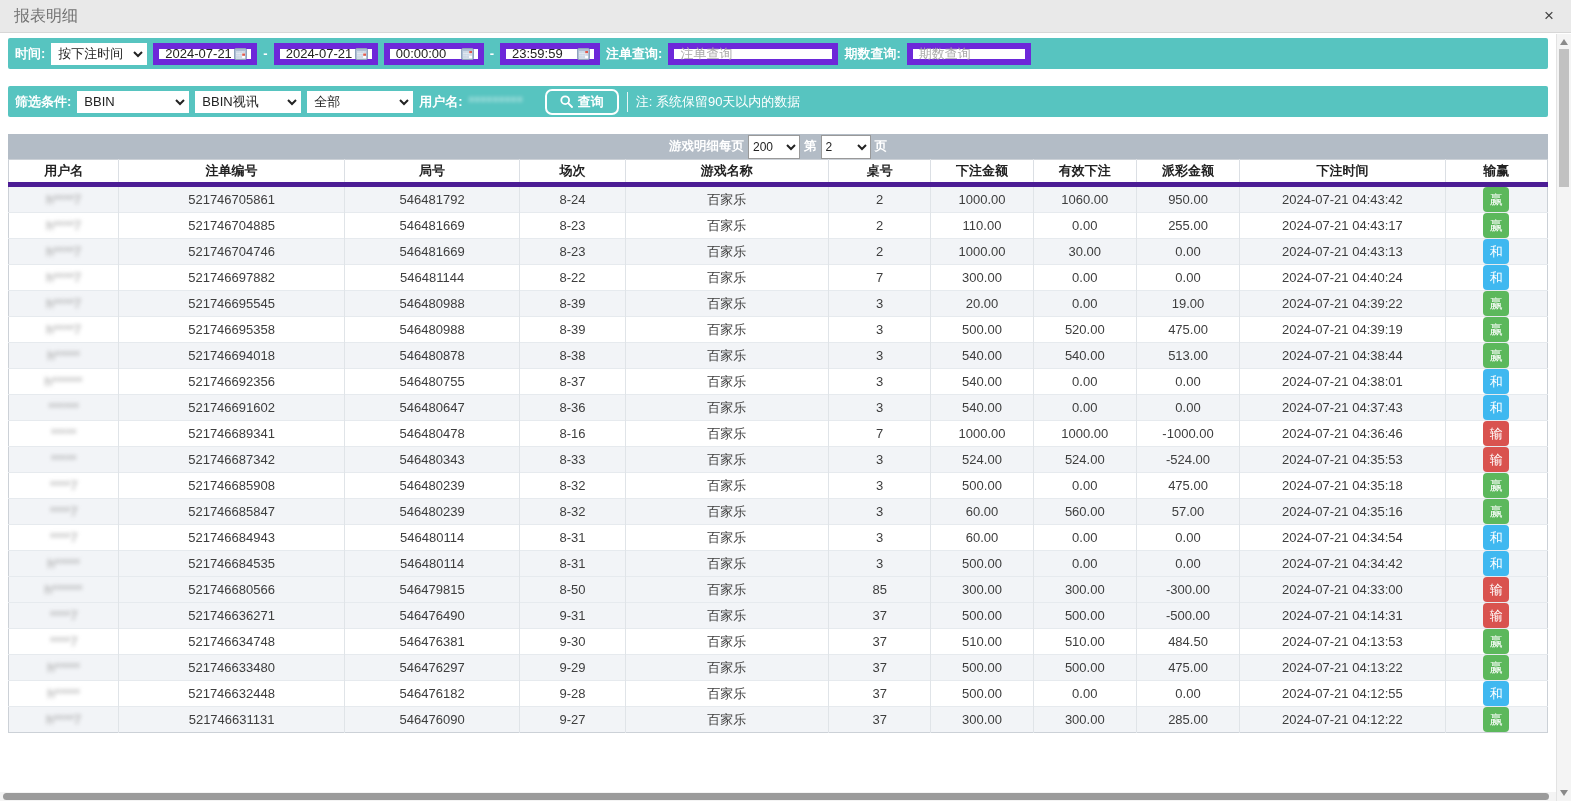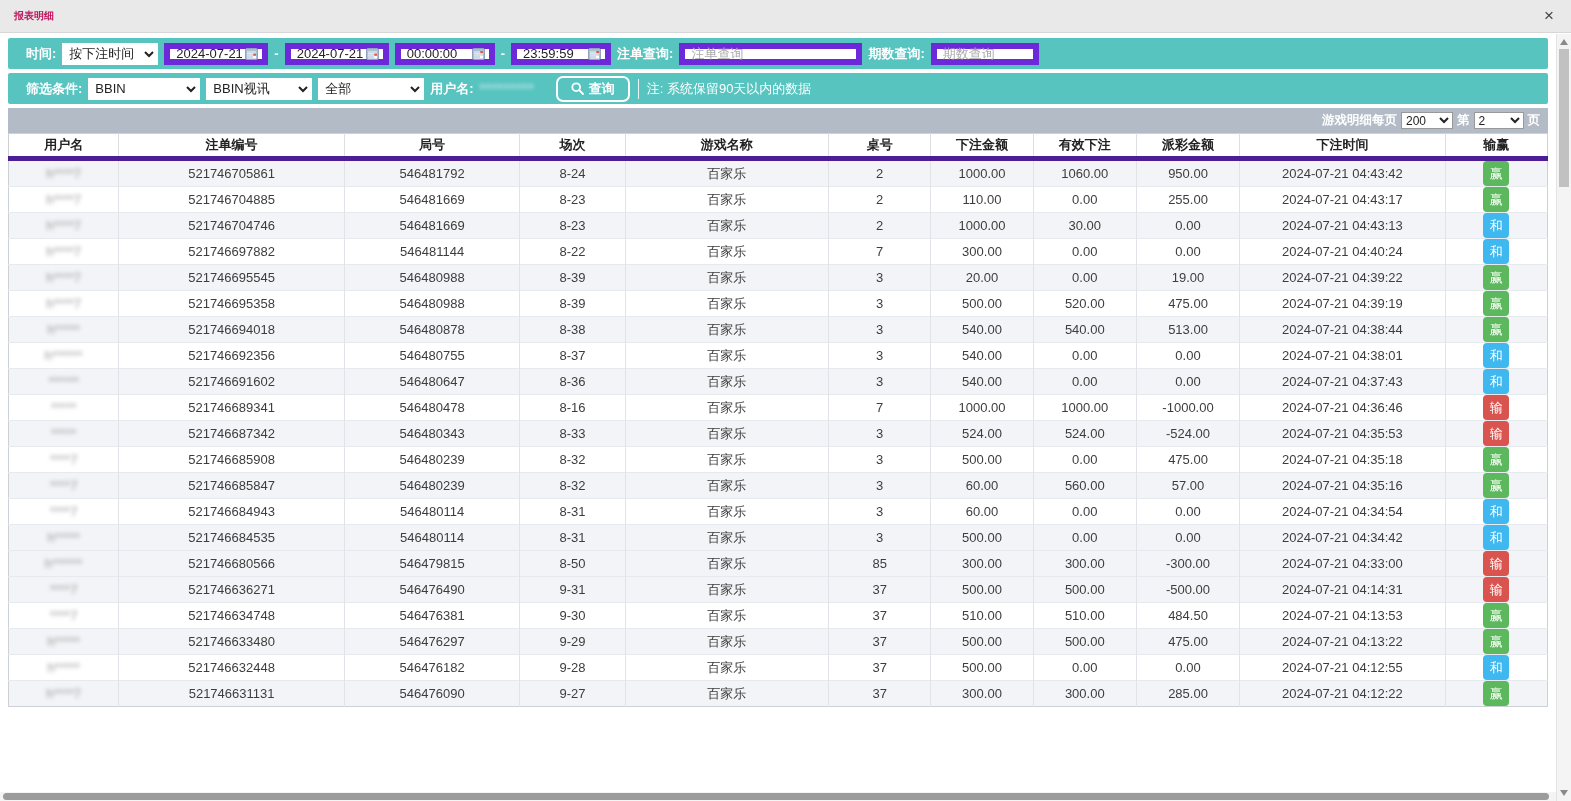--- a/index.html
+++ b/index.html
@@ -13,30 +13,30 @@
   html,body{width:1571px;height:801px;overflow:hidden;}
   body{
     font-family:"Liberation Sans","DejaVu Sans",sans-serif;
     background:#fff;color:#333;position:relative;
   }
   
   .titlebar{
     height:33px;background:#e9e9e9;border-bottom:1px solid #d7d7d7;
     display:flex;align-items:center;padding:0 14px;
   }
-  .titlebar .title{font-size:10px;font-weight:bold;color:#be185d;}
+  .titlebar .title{font-size:16px;font-weight:normal;color:#737373;}
   .close-x{
     position:absolute;top:6px;right:12px;font-size:17px;color:#444;
     cursor:pointer;line-height:20px;width:20px;text-align:center;
   }
   
   .content{position:absolute;top:34px;left:0;right:15px;bottom:9px;padding:4px 8px;overflow:hidden;}
   .filter-bar{
-    height:31px;background:var(--teal);border-radius:2px;margin-bottom:4px;
-    display:flex;align-items:center;gap:6px;padding:0 18px;color:#fff;font-size:13px;
+    height:31px;background:var(--teal);border-radius:2px;margin-bottom:17px;
+    display:flex;align-items:center;gap:6px;padding:0 7px;color:#fff;font-size:13px;
   }
   .flabel{color:#fff;font-weight:bold;white-space:nowrap;}
   .filter-bar select{
     height:22px;font-size:13px;border:1px solid #fff;background:#fff;color:#222;
     font-family:inherit;padding:0 2px;
   }
   .inp{
     background:#fff;border:6px solid #6d28d9;height:22px;display:flex;align-items:center;
     padding:0 4px 0 6px;gap:3px;
   }
@@ -52,24 +52,24 @@
   .search-btn{
     height:26px;border:2px solid #fff;border-radius:7px;background:transparent;color:#fff;
     font-size:13px;font-weight:bold;display:flex;align-items:center;gap:5px;padding:0 13px;
     cursor:pointer;font-family:inherit;
   }
   .vdiv{width:1px;height:20px;background:rgba(255,255,255,.85);margin:0 2px;}
   .note{color:#fff;font-weight:normal;}
   
   .section-bar{
     height:25px;background:var(--bar-gray);color:#fff;font-weight:bold;font-size:12.5px;
-    display:flex;align-items:center;justify-content:flex-end;padding:8px 8px;margin-top:3px;
+    display:flex;align-items:center;justify-content:center;padding:8px 8px;margin-top:3px;
   }
   .pager{display:flex;align-items:center;gap:4px;font-weight:bold;}
-  .pager select{height:17px;font-size:12px;border:1px solid #999;background:#fff;color:#222;font-family:inherit;}
+  .pager select{height:24px;font-size:12px;border:1px solid #999;background:#fff;color:#222;font-family:inherit;}
   .pager .pp{width:52px;}
   .pager .pg{width:50px;}
   
   table{
     width:100%;border-collapse:collapse;table-layout:fixed;background:#fff;
     font-size:13px;color:#3d3d3d;border:1px solid #ccd1d7;
   }
   thead th{
     height:25px;font-weight:bold;color:#222;background:#fff;
     border-bottom:5px solid #4c1d95;border-right:1px solid #dbdfe4;text-align:center;
@@ -169,25 +169,25 @@
           <rect x="5.1" y="4" width="3" height="2.3" fill="#cdd9e6"></rect>
           <rect x="8.2" y="4" width="2.8" height="2.3" fill="#e05a4e"></rect>
           <rect x="2" y="6.5" width="3" height="2.3" fill="#cdd9e6"></rect>
           <rect x="5.1" y="6.5" width="3" height="2.3" fill="#cdd9e6"></rect>
           <rect x="8.2" y="6.5" width="2.8" height="2.3" fill="#cdd9e6"></rect>
           <rect x="2" y="9" width="3" height="2.3" fill="#cdd9e6"></rect>
           <rect x="5.1" y="9" width="3" height="2.3" fill="#cdd9e6"></rect>
         </svg>
     </span>
     <span class="flabel">注单查询:</span>
-    <span class="inp" style="width:183px">
+    <span class="inp" style="width:170px">
       <input placeholder="注单查询" style="">
     </span>
     <span class="flabel">期数查询:</span>
-    <span class="inp" style="width:108px">
+    <span class="inp" style="width:124px">
       <input placeholder="期数查询" style="">
     </span>
   </div>
 
   <div class="filter-bar">
     <span class="flabel">筛选条件:</span>
     <select class="sel" style="width:112px"><option>BBIN</option></select>
     <select class="sel" style="width:106px"><option>BBIN视讯</option></select>
     <select class="sel" style="width:106px"><option>全部</option></select>
     <span class="flabel">用户名:</span>

